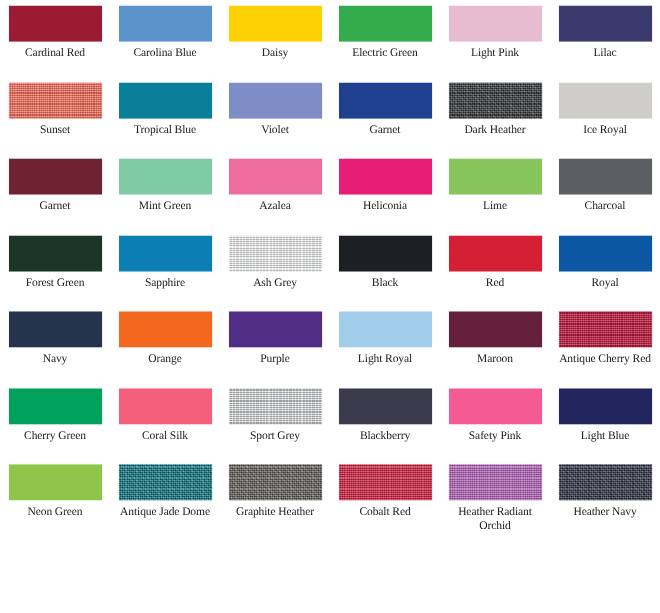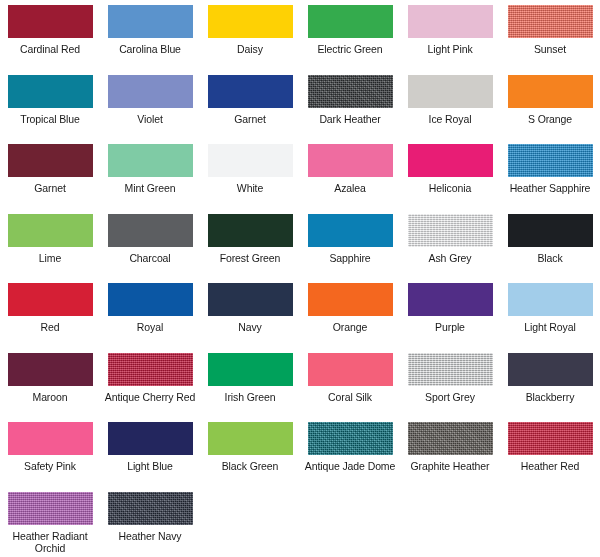--- a/index.html
+++ b/index.html
@@ -14,20 +14,21 @@
     font-family: "Liberation Sans", sans-serif;
     -webkit-font-smoothing: antialiased;
     overflow: hidden;
   }
   #swatch-grid {
     display: grid;
     grid-template-columns: repeat(6, 100px);
     grid-template-rows: repeat(8, 69.5px);
     width: 600px;
     height: 440px;
+    font-family: Liberation Serif, serif;
   }
   .swatch-cell {
     position: relative;
     display: flex;
     flex-direction: column;
     align-items: center;
     padding-top: 5px;
     box-sizing: border-box;
   }
   .swatch-chip {
@@ -88,20 +89,26 @@
       <div class="swatch-label">Electric Green</div>
     </div>
     <div class="swatch-cell">
       <div class="swatch-chip">
         <div class="base" style="background: rgb(231, 188, 211);"></div>
       </div>
       <div class="swatch-label">Light Pink</div>
     </div>
     <div class="swatch-cell">
       <div class="swatch-chip">
+        <div class="base" style="background: rgb(59, 58, 110);"></div>
+      </div>
+      <div class="swatch-label">Lilac</div>
+    </div>
+    <div class="swatch-cell">
+      <div class="swatch-chip">
         <div class="base" style="background: rgb(249, 113, 95);"></div>
         <div class="tex" style="background-image: repeating-linear-gradient(0deg, rgba(255, 255, 255, 0.2) 0px, rgba(255, 255, 255, 0.2) 1px, rgba(0, 0, 0, 0.16) 1px, rgba(0, 0, 0, 0.16) 2px), repeating-linear-gradient(90deg, rgba(255, 255, 255, 0.12) 0px, rgba(255, 255, 255, 0.12) 1px, rgba(0, 0, 0, 0.12) 1px, rgba(0, 0, 0, 0.12) 2px); opacity: 1;"></div>
       </div>
       <div class="swatch-label">Sunset</div>
     </div>
     <div class="swatch-cell">
       <div class="swatch-chip">
         <div class="base" style="background: rgb(10, 127, 153);"></div>
       </div>
       <div class="swatch-label">Tropical Blue</div>
@@ -126,60 +133,41 @@
       <div class="swatch-label">Dark Heather</div>
     </div>
     <div class="swatch-cell">
       <div class="swatch-chip">
         <div class="base" style="background: rgb(207, 205, 201);"></div>
       </div>
       <div class="swatch-label">Ice Royal</div>
     </div>
     <div class="swatch-cell">
       <div class="swatch-chip">
-        <div class="base" style="background: rgb(245, 130, 31);"></div>
-      </div>
-      <div class="swatch-label">S  Orange</div>
-    </div>
-    <div class="swatch-cell">
-      <div class="swatch-chip">
         <div class="base" style="background: rgb(111, 34, 50);"></div>
       </div>
       <div class="swatch-label">Garnet</div>
     </div>
     <div class="swatch-cell">
       <div class="swatch-chip">
         <div class="base" style="background: rgb(127, 203, 165);"></div>
       </div>
       <div class="swatch-label">Mint Green</div>
     </div>
     <div class="swatch-cell">
-      <div class="swatch-chip bordered">
-        <div class="base" style="background: rgb(242, 243, 244);"></div>
-      </div>
-      <div class="swatch-label">White</div>
-    </div>
-    <div class="swatch-cell">
       <div class="swatch-chip">
         <div class="base" style="background: rgb(239, 108, 160);"></div>
       </div>
       <div class="swatch-label">Azalea</div>
     </div>
     <div class="swatch-cell">
       <div class="swatch-chip">
         <div class="base" style="background: rgb(232, 29, 117);"></div>
       </div>
       <div class="swatch-label">Heliconia</div>
-    </div>
-    <div class="swatch-cell">
-      <div class="swatch-chip">
-        <div class="base" style="background: rgb(30, 142, 208);"></div>
-        <div class="tex" style="background-image: repeating-linear-gradient(0deg, rgba(255, 255, 255, 0.2) 0px, rgba(255, 255, 255, 0.2) 1px, rgba(0, 0, 0, 0.16) 1px, rgba(0, 0, 0, 0.16) 2px), repeating-linear-gradient(90deg, rgba(255, 255, 255, 0.12) 0px, rgba(255, 255, 255, 0.12) 1px, rgba(0, 0, 0, 0.12) 1px, rgba(0, 0, 0, 0.12) 2px); opacity: 1;"></div>
-      </div>
-      <div class="swatch-label">Heather Sapphire</div>
     </div>
     <div class="swatch-cell">
       <div class="swatch-chip">
         <div class="base" style="background: rgb(135, 196, 90);"></div>
       </div>
       <div class="swatch-label">Lime</div>
     </div>
     <div class="swatch-cell">
       <div class="swatch-chip">
         <div class="base" style="background: rgb(92, 94, 97);"></div>
@@ -257,21 +245,21 @@
       <div class="swatch-chip">
         <div class="base" style="background: rgb(195, 23, 60);"></div>
         <div class="tex" style="background-image: repeating-linear-gradient(0deg, rgba(255, 255, 255, 0.2) 0px, rgba(255, 255, 255, 0.2) 1px, rgba(0, 0, 0, 0.16) 1px, rgba(0, 0, 0, 0.16) 2px), repeating-linear-gradient(90deg, rgba(255, 255, 255, 0.12) 0px, rgba(255, 255, 255, 0.12) 1px, rgba(0, 0, 0, 0.12) 1px, rgba(0, 0, 0, 0.12) 2px); opacity: 1;"></div>
       </div>
       <div class="swatch-label">Antique Cherry Red</div>
     </div>
     <div class="swatch-cell">
       <div class="swatch-chip">
         <div class="base" style="background: rgb(0, 161, 91);"></div>
       </div>
-      <div class="swatch-label">Irish Green</div>
+      <div class="swatch-label">Cherry Green</div>
     </div>
     <div class="swatch-cell">
       <div class="swatch-chip">
         <div class="base" style="background: rgb(244, 96, 122);"></div>
       </div>
       <div class="swatch-label">Coral Silk</div>
     </div>
     <div class="swatch-cell">
       <div class="swatch-chip">
         <div class="base" style="background: rgb(198, 200, 202);"></div>
@@ -294,42 +282,42 @@
     <div class="swatch-cell">
       <div class="swatch-chip">
         <div class="base" style="background: rgb(35, 38, 94);"></div>
       </div>
       <div class="swatch-label">Light Blue</div>
     </div>
     <div class="swatch-cell">
       <div class="swatch-chip">
         <div class="base" style="background: rgb(142, 198, 76);"></div>
       </div>
-      <div class="swatch-label">Black Green</div>
+      <div class="swatch-label">Neon Green</div>
     </div>
     <div class="swatch-cell">
       <div class="swatch-chip">
         <div class="base" style="background: rgb(11, 127, 143);"></div>
         <div class="tex" style="background-image: repeating-linear-gradient(0deg, rgba(255, 255, 255, 0.16) 0px, rgba(255, 255, 255, 0.16) 1px, rgba(0, 0, 0, 0.2) 1px, rgba(0, 0, 0, 0.2) 2px), repeating-linear-gradient(90deg, rgba(255, 255, 255, 0.14) 0px, rgba(255, 255, 255, 0.14) 1px, rgba(0, 0, 0, 0.18) 1px, rgba(0, 0, 0, 0.18) 2px), repeating-linear-gradient(45deg, rgba(255, 255, 255, 0.1) 0px, rgba(255, 255, 255, 0.1) 1px, rgba(0, 0, 0, 0.12) 1px, rgba(0, 0, 0, 0.12) 3px); opacity: 1;"></div>
       </div>
       <div class="swatch-label">Antique Jade Dome</div>
     </div>
     <div class="swatch-cell">
       <div class="swatch-chip">
         <div class="base" style="background: rgb(107, 103, 98);"></div>
         <div class="tex" style="background-image: repeating-linear-gradient(0deg, rgba(255, 255, 255, 0.16) 0px, rgba(255, 255, 255, 0.16) 1px, rgba(0, 0, 0, 0.2) 1px, rgba(0, 0, 0, 0.2) 2px), repeating-linear-gradient(90deg, rgba(255, 255, 255, 0.14) 0px, rgba(255, 255, 255, 0.14) 1px, rgba(0, 0, 0, 0.18) 1px, rgba(0, 0, 0, 0.18) 2px), repeating-linear-gradient(45deg, rgba(255, 255, 255, 0.1) 0px, rgba(255, 255, 255, 0.1) 1px, rgba(0, 0, 0, 0.12) 1px, rgba(0, 0, 0, 0.12) 3px); opacity: 1;"></div>
       </div>
       <div class="swatch-label">Graphite Heather</div>
     </div>
     <div class="swatch-cell">
       <div class="swatch-chip">
         <div class="base" style="background: rgb(207, 31, 62);"></div>
         <div class="tex" style="background-image: repeating-linear-gradient(0deg, rgba(255, 255, 255, 0.2) 0px, rgba(255, 255, 255, 0.2) 1px, rgba(0, 0, 0, 0.16) 1px, rgba(0, 0, 0, 0.16) 2px), repeating-linear-gradient(90deg, rgba(255, 255, 255, 0.12) 0px, rgba(255, 255, 255, 0.12) 1px, rgba(0, 0, 0, 0.12) 1px, rgba(0, 0, 0, 0.12) 2px); opacity: 1;"></div>
       </div>
-      <div class="swatch-label">Heather Red</div>
+      <div class="swatch-label">Cobalt Red</div>
     </div>
     <div class="swatch-cell">
       <div class="swatch-chip">
         <div class="base" style="background: rgb(179, 97, 185);"></div>
         <div class="tex" style="background-image: repeating-linear-gradient(0deg, rgba(255, 255, 255, 0.2) 0px, rgba(255, 255, 255, 0.2) 1px, rgba(0, 0, 0, 0.16) 1px, rgba(0, 0, 0, 0.16) 2px), repeating-linear-gradient(90deg, rgba(255, 255, 255, 0.12) 0px, rgba(255, 255, 255, 0.12) 1px, rgba(0, 0, 0, 0.12) 1px, rgba(0, 0, 0, 0.12) 2px); opacity: 1;"></div>
       </div>
       <div class="swatch-label">Heather Radiant Orchid</div>
     </div>
     <div class="swatch-cell">
       <div class="swatch-chip">

